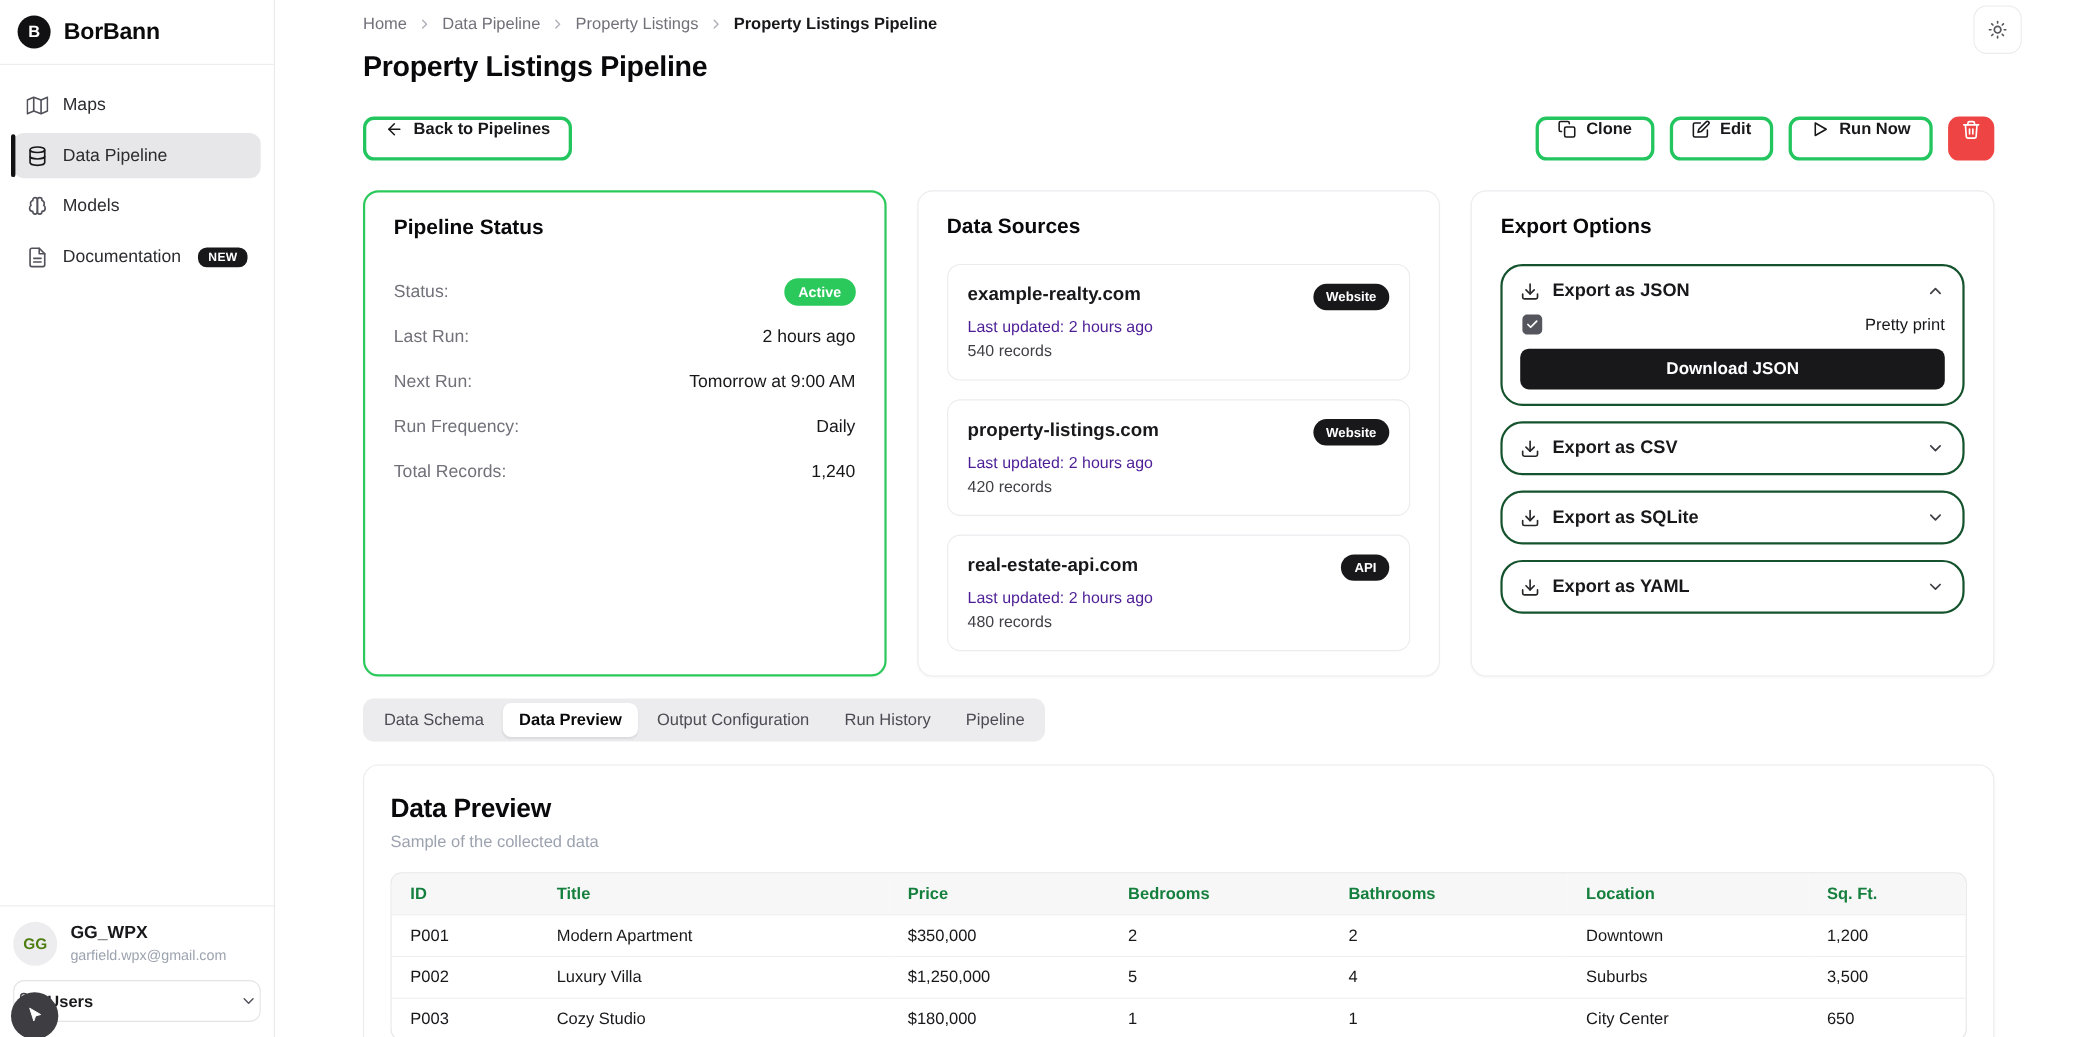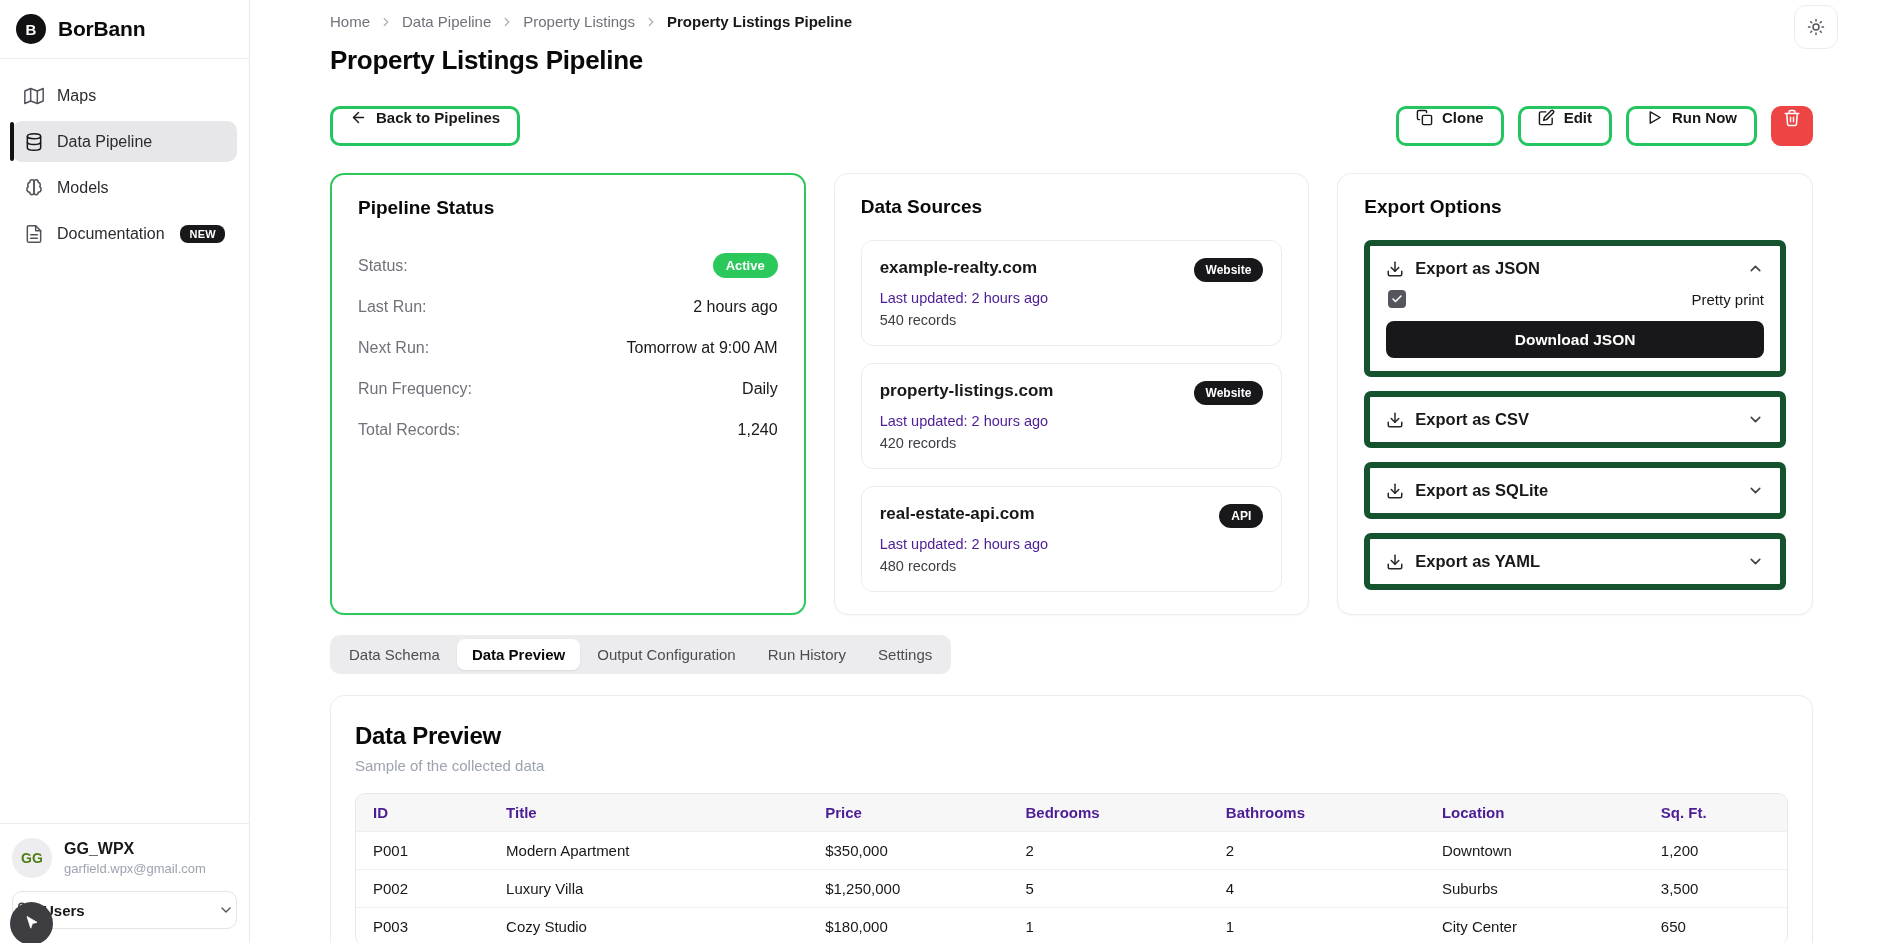--- a/index.html
+++ b/index.html
@@ -81,21 +81,21 @@
   .sources { margin-top:22px; display:flex; flex-direction:column; gap:17px; }
   .source-item { border:1px solid #ececef; border-radius:12px; padding:17px 18px; }
   .source-top { display:flex; align-items:flex-start; justify-content:space-between; }
   .source-name { font-size:17px; font-weight:600; }
   .badge-dark { background:#18181b; color:#fff; font-size:12px; font-weight:700;
     padding:5px 12px; border-radius:999px; }
   .source-updated { margin-top:8px; font-size:14.5px; color:#4c1d95; }
   .source-records { margin-top:6px; font-size:14.5px; color:#3f3f46; }
 
   .exports { margin-top:22px; display:flex; flex-direction:column; gap:14px; }
-  .export-item { border:6px solid #14532d; border-radius:7px; padding:13px 16px; }
+  .export-item { border:2px solid #14532d; border-radius:20px; padding:13px 16px; }
   .export-head { display:flex; align-items:center; gap:11px; cursor:pointer; }
   .export-head .icn { width:18px; height:18px; color:#27272a; display:flex; }
   .export-head .lbl { font-size:16.5px; font-weight:600; }
   .export-head .chev { margin-left:auto; width:17px; height:17px; color:#3f3f46; display:flex; }
   .pretty-row { display:flex; align-items:center; gap:10px; margin:12px 0 0 2px;justify-content:space-between; }
   .checkbox { width:18px; height:18px; border-radius:4px; background:#55555e; color:#fff;
     display:flex; align-items:center; justify-content:center; cursor:pointer; }
   .checkbox svg { width:12px; height:12px; }
   .pretty-lbl { font-size:15px; color:#18181b; }
   .download-btn { margin-top:13px; width:100%; height:37px; background:#18181b; color:#fff;
@@ -104,21 +104,21 @@
   .tabs { margin-top:21px; display:inline-flex; background:#ececee; border-radius:10px; padding:4px; gap:2px; }
   .tab { padding:7px 15px; font-size:15px; color:#4b4b53; border-radius:8px; cursor:pointer; white-space:nowrap; }
   .tab.active { background:#fff; color:#09090b; font-weight:700; box-shadow:0 1px 2px rgba(0,0,0,.08); }
 
   .preview-card { margin-top:21px; border:1px solid #ececef; border-radius:14px; background:#fff;
     padding:26px 24px; min-height:280px; box-shadow:0 1px 2px rgba(0,0,0,.03); }
   .preview-title { font-size:24px; font-weight:800; color:#09090b; letter-spacing:-.3px; }
   .preview-sub { margin-top:7px; font-size:15px; color:#9ca3af; }
   .table-wrap { margin-top:19px; border:1px solid #e7e7ea; border-radius:10px; overflow:hidden; }
   table { width:100%; border-collapse:collapse; font-size:15px; table-layout:fixed; }
-  thead th { background:#f7f7f8; text-align:left; font-weight:700; color:#4c1d95;
+  thead th { background:#f7f7f8; text-align:left; font-weight:700; color:#15803d;
     padding:10px 17px; }
   tbody td { padding:10px 17px; border-top:1px solid #efeff2; color:#18181b; }
 </style>
 </head>
 <body>
 
 <div class="app">
 
   <aside class="sidebar">
     <div class="logo-row">
@@ -431,21 +431,21 @@
         </div>
       </section>
     </div>
 
     
     <div class="tabs">
       <div class="tab">Data Schema</div>
       <div class="tab active">Data Preview</div>
       <div class="tab">Output Configuration</div>
       <div class="tab">Run History</div>
-      <div class="tab">Settings</div>
+      <div class="tab">Pipeline</div>
     </div>
 
     
     <section class="preview-card">
       <div class="preview-title">Data Preview</div>
       <div class="preview-sub">Sample of the collected data</div>
       <div class="table-wrap">
         <table>
           <colgroup>
             <col style="width:9.3%">

